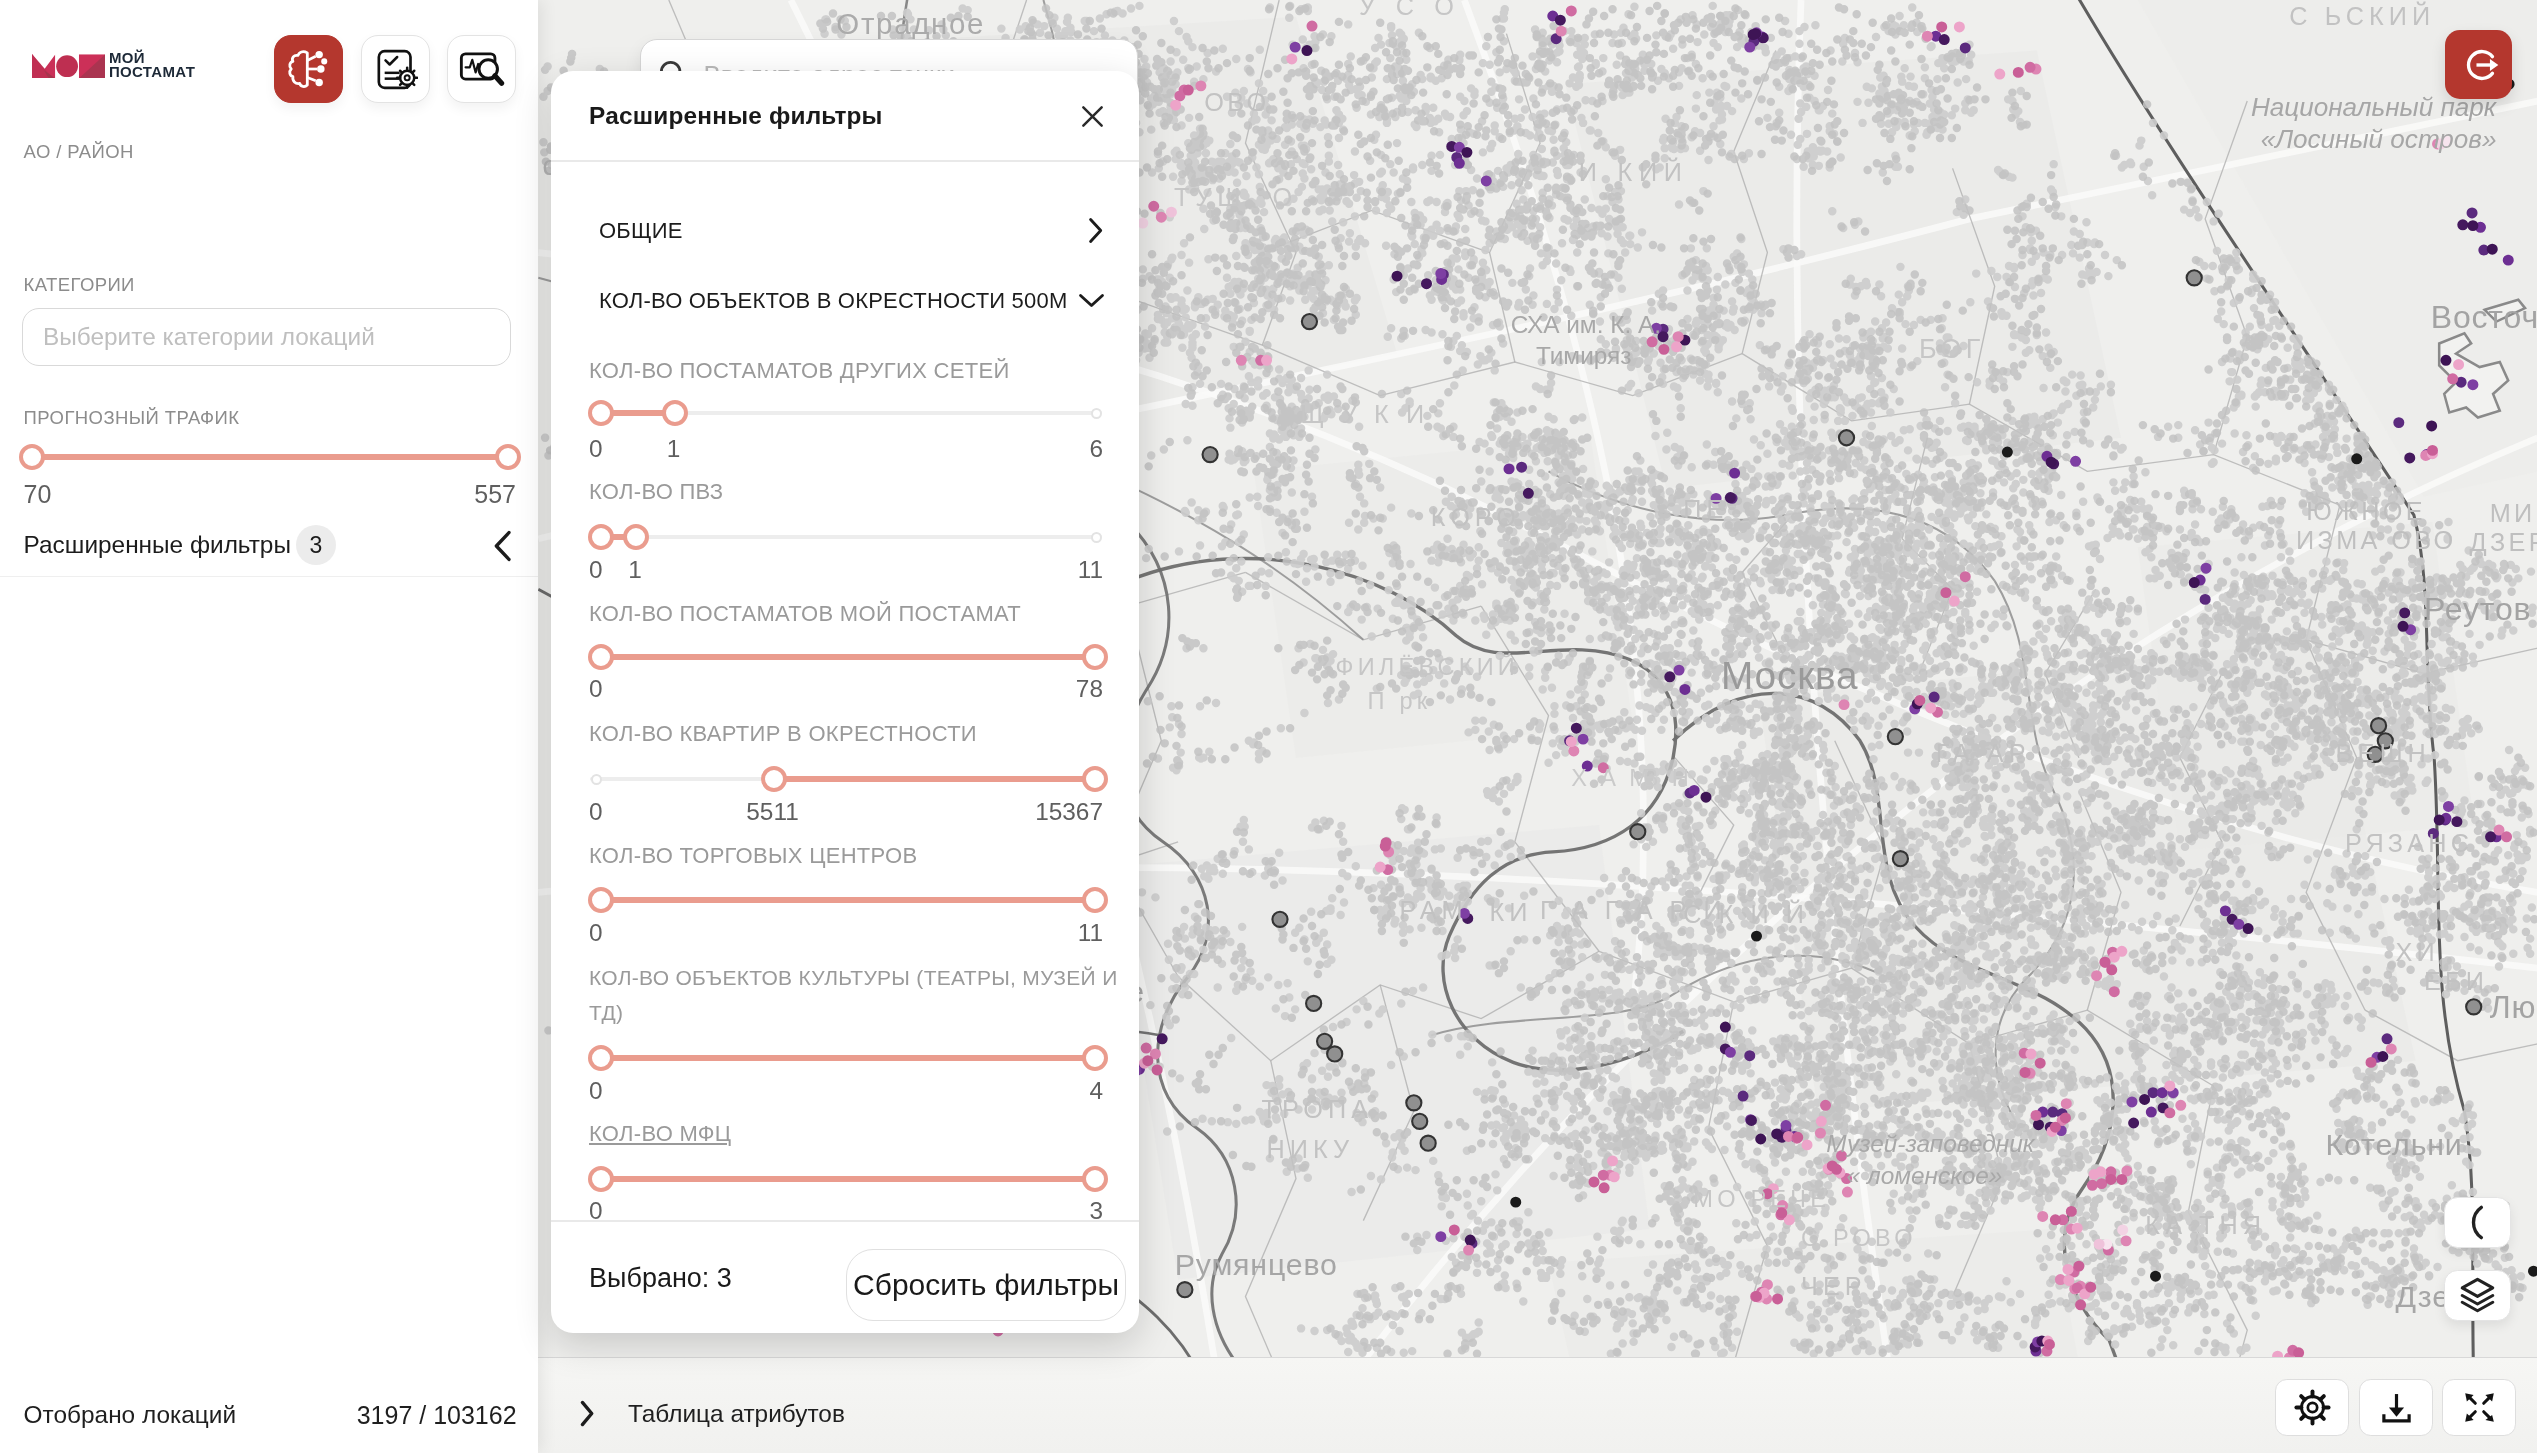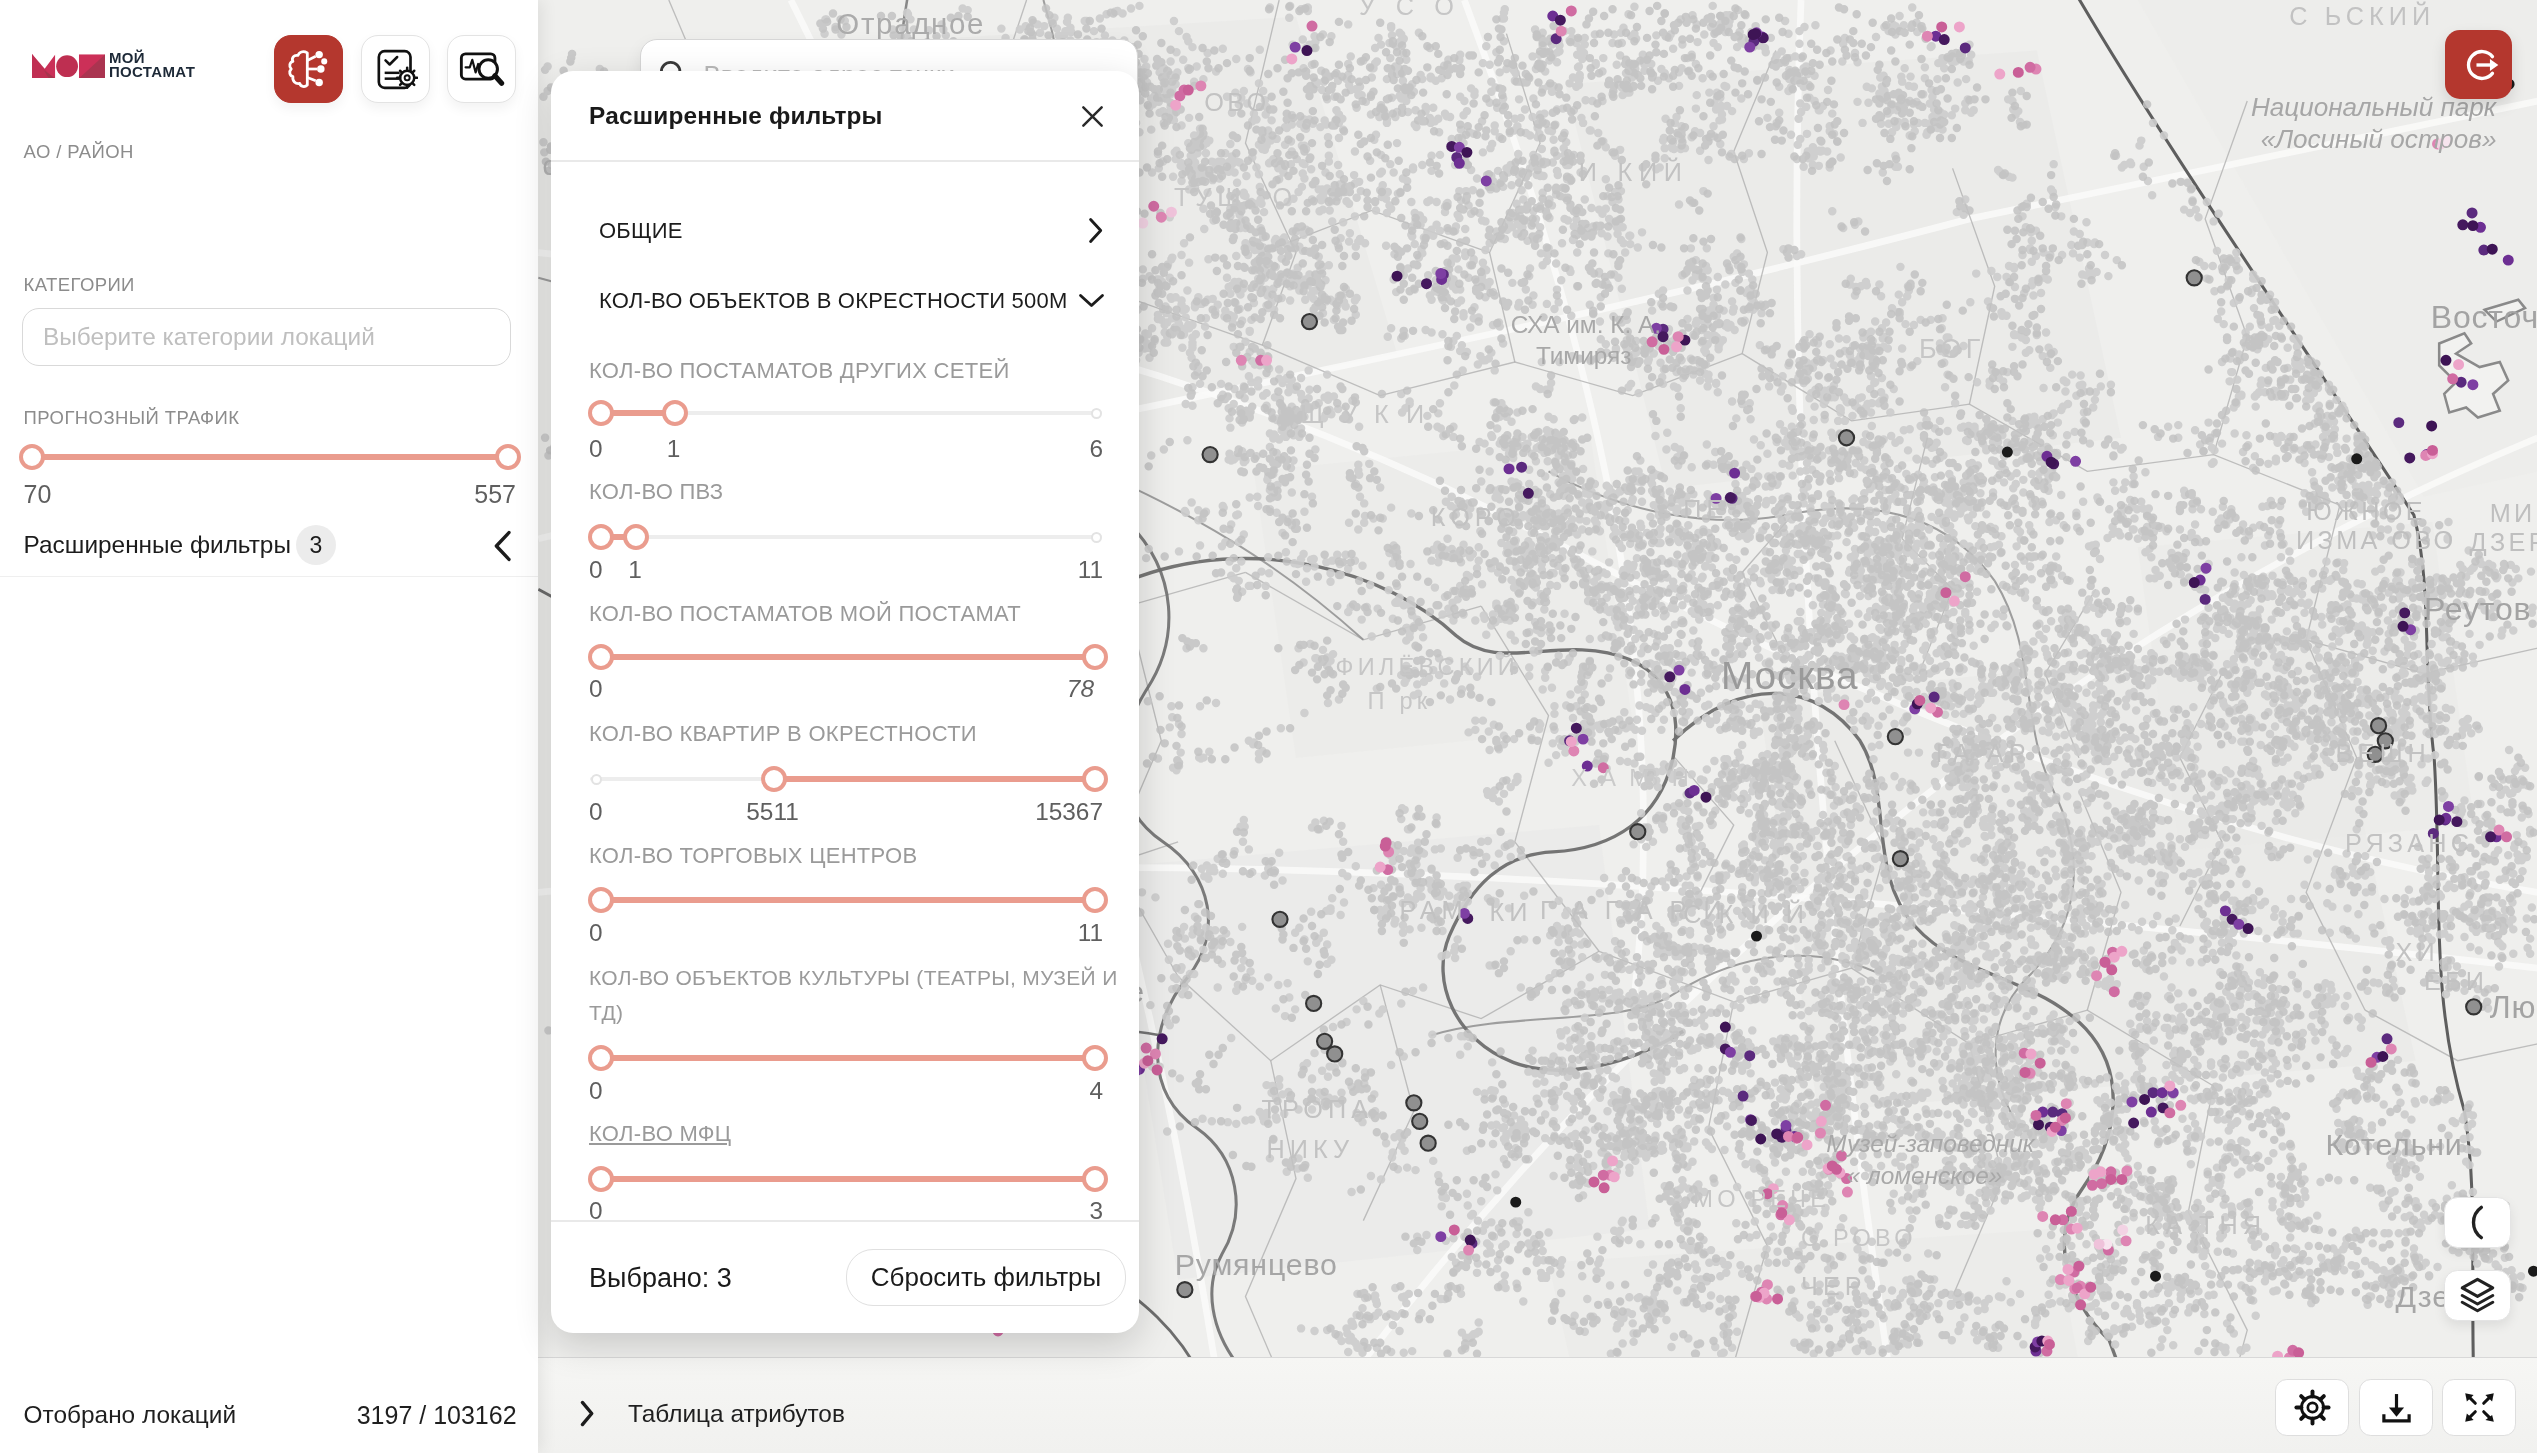--- a/index.html
+++ b/index.html
@@ -29,21 +29,21 @@
 .search{position:absolute;left:640px;top:39px;width:498px;height:72px;background:#fff;border:1.7px solid #D6D6D6;border-radius:17px;z-index:22;display:flex;align-items:center;padding:0 17px;color:#B9B9B9;font-size:26px;box-shadow:0 6.7px 17px rgba(0,0,0,.08);}
 
 .panel{position:absolute;left:551px;top:71px;width:588px;height:1262px;background:#fff;border-radius:22px;z-index:30;box-shadow:0 11.8px 37px rgba(0,0,0,.16);}
 .p-head{position:absolute;left:38px;top:0;height:89px;display:flex;align-items:center;font-size:24.4px;font-weight:700;color:#1A1A1A;letter-spacing:0.2px;}
 .p-x{position:absolute;right:34px;top:33px;width:25px;height:25px;}
 .p-div{position:absolute;left:0;width:588px;height:1.7px;background:#E9E9E9;}
 .p-sec{position:absolute;left:48px;right:34px;display:flex;align-items:center;justify-content:space-between;font-size:22px;color:#1C1C1C;height:37px;white-space:nowrap;letter-spacing:0.2px;}
 .p-lbl{position:absolute;left:38px;color:#9A9A9A;font-size:22px;letter-spacing:0.3px;line-height:35px;white-space:nowrap;}
 .p-mm{position:absolute;left:38px;width:514px;height:29px;font-size:24.4px;color:#5F5F5F;}
 .p-foot-t{position:absolute;left:38px;top:1192px;font-size:27px;color:#1A1A1A;}
-.reset{position:absolute;left:295px;top:1178px;width:280px;height:57px;border:1.7px solid #E0E0E0;border-radius:27px;background:#fff;display:flex;align-items:center;justify-content:center;font-size:26px;color:#1A1A1A;}
+.reset{position:absolute;left:295px;top:1178px;width:280px;height:72px;border:1.7px solid #E0E0E0;border-radius:27px;background:#fff;display:flex;align-items:center;justify-content:center;font-size:30px;color:#1A1A1A;}
 
 .redbtn{position:absolute;left:2445px;top:30px;width:67px;height:69px;border-radius:15px;background:#B4372E;z-index:15;display:flex;align-items:center;justify-content:center;box-shadow:0 6.7px 15px rgba(0,0,0,.12);}
 .mapbtn{position:absolute;width:67px;height:51px;border-radius:13.5px;background:#fff;border:1.7px solid #E4E4E4;display:flex;align-items:center;justify-content:center;z-index:15;box-shadow:0 5px 11.8px rgba(0,0,0,.08);}
 
 .bbar{position:absolute;left:538px;top:1357px;width:2000px;height:96px;background:linear-gradient(180deg,#F6F6F4,#F1F1EF);border-top:1.7px solid #D8D8D8;z-index:18;}
 .bbtn{position:absolute;top:1379px;width:74px;height:57px;background:#fff;border:1.7px solid #DEDEDE;border-radius:11.8px;display:flex;align-items:center;justify-content:center;z-index:19;}
 </style></head>
 <body>
 <div class="map">
 <svg width="2000" height="1453" viewBox="0 0 2375 1726" style="position:absolute;left:0;top:0;">
@@ -404,21 +404,21 @@
     </div>
 <div class="p-lbl" style="top:525px;">КОЛ-ВО ПОСТАМАТОВ МОЙ ПОСТАМАТ</div>
     <div class="slider" style="left:39px;top:573px;width:512px;">
       <div class="track"></div>
       <div class="fill" style="left:11px;width:494px;"></div>
       <div class="thumb" style="left:11px;"></div>
       <div class="thumb" style="left:505px;"></div>
     </div>
     <div class="p-mm" style="top:604px;">
       <span style="position:absolute;left:0px;">0</span>
-      <span style="position:absolute;right:9px;font-style:italic;">78</span>
+      <span style="position:absolute;right:0px;">78</span>
     </div>
 <div class="p-lbl" style="top:645px;">КОЛ-ВО КВАРТИР В ОКРЕСТНОСТИ</div>
     <div class="slider" style="left:39px;top:695px;width:512px;">
       <div class="track"></div>
       <div class="fill" style="left:184px;width:322px;"></div>
       <div class="endring" style="left:5.9px;"></div>
       <div class="thumb" style="left:184px;"></div>
       <div class="thumb" style="left:505px;"></div>
     </div>
     <div class="p-mm" style="top:727px;">

